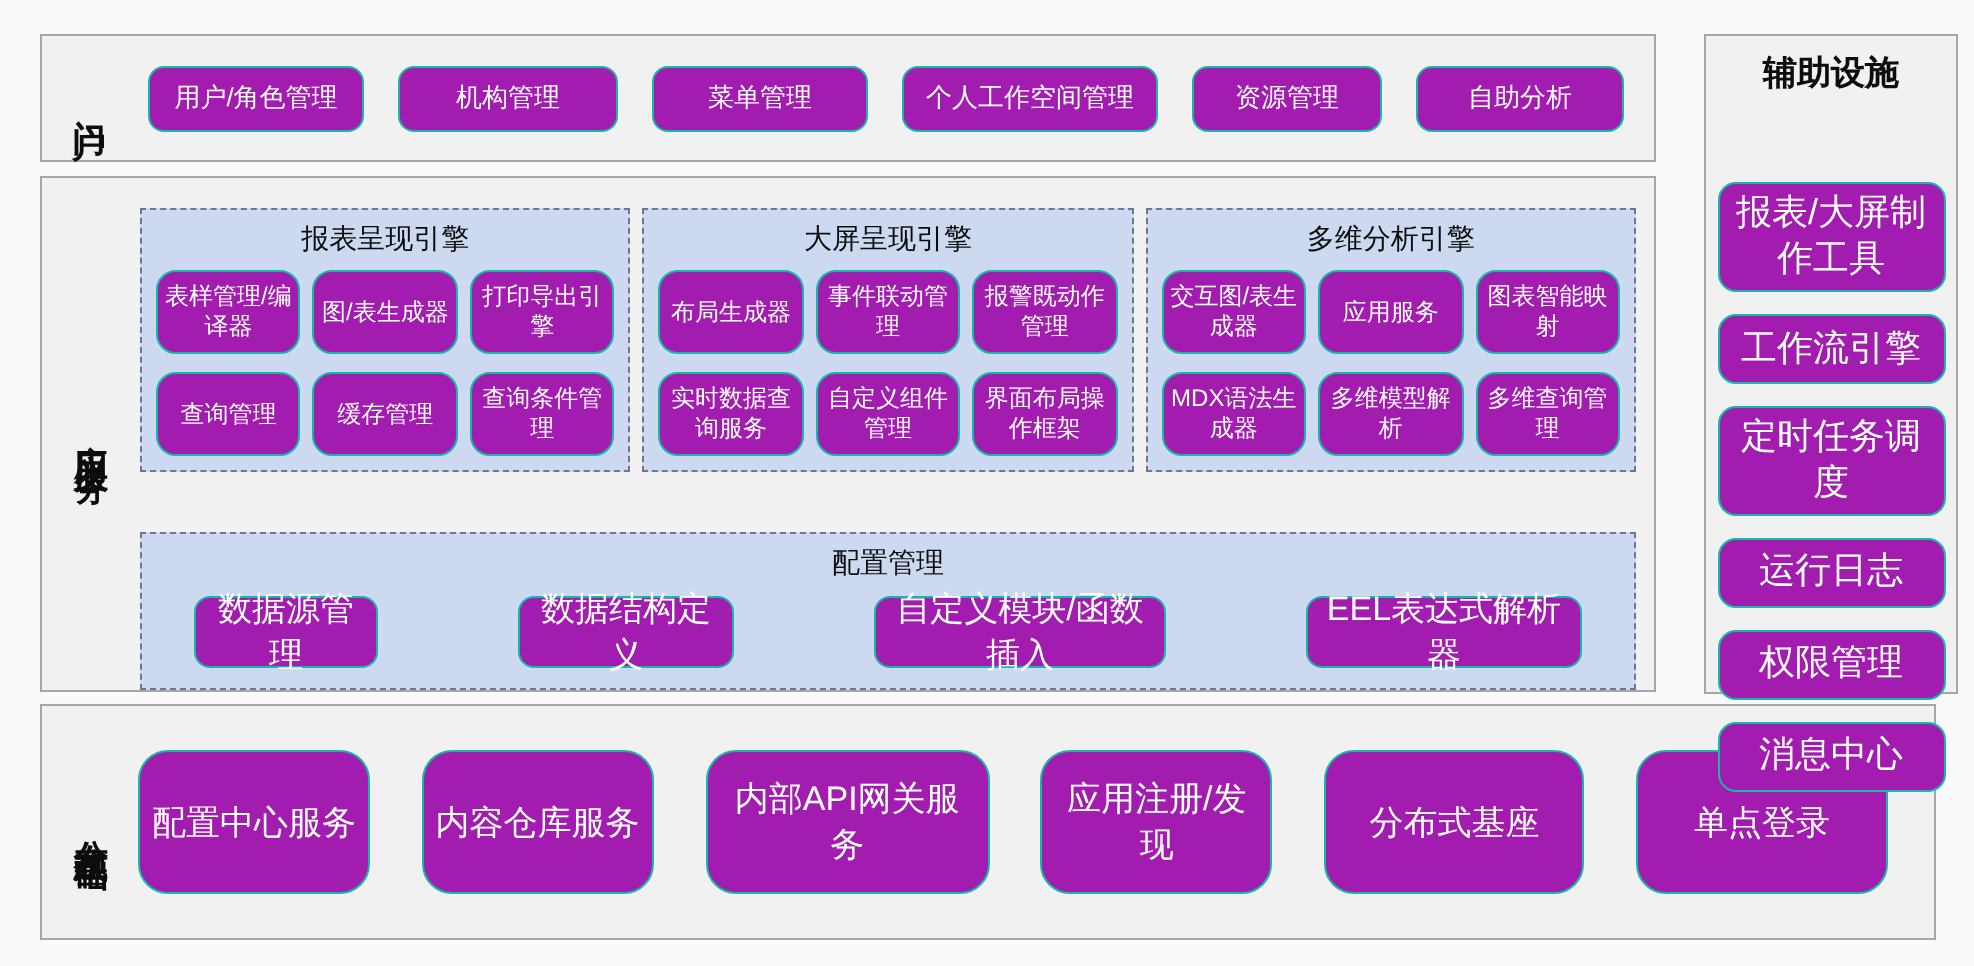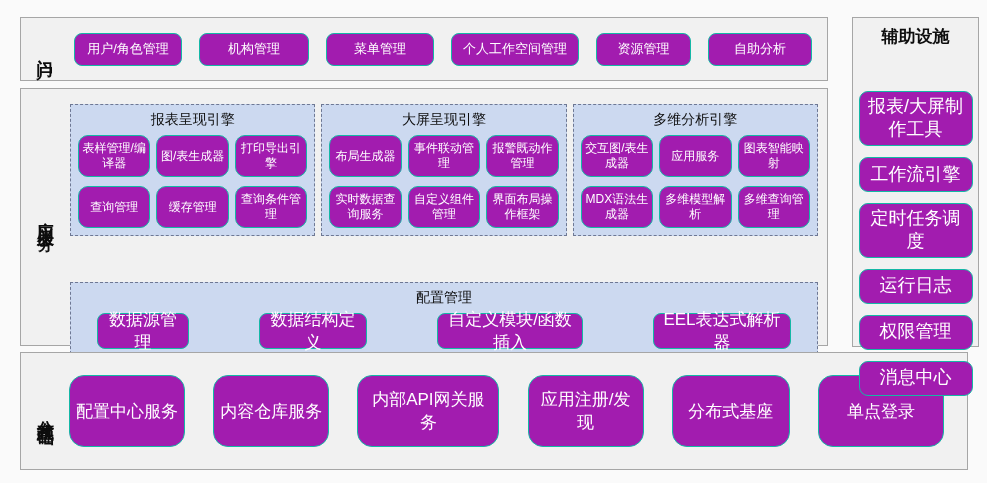--- a/index.html
+++ b/index.html
@@ -51,21 +51,21 @@
     background:#ccd9f0;
     border:1.5px dashed #6e7894;
     display:flex;
     flex-direction:column;
     padding:3px 7px 7px;
   }
   .engines .group { flex:1; }
   .group-title { text-align:center; font-size:14px; color:#0d0d0d; padding:3px 0 6px; flex:0 0 auto; }
   .module-grid { flex:1; display:grid; grid-template-columns:repeat(3,1fr); gap:9px 6px; }
   .btn-module { min-height:42px; border-radius:10px; font-size:12px; line-height:1.25; padding:2px 3px; }
-  .config-group { margin-top:24px; height:87px; padding:3px 14px 9px; }
+  .config-group { margin-top:8px; height:87px; padding:3px 14px 9px; }
   .config-row { flex:1; display:flex; justify-content:space-between; align-items:center; padding:0 12px; }
   .btn-config { height:36px; border-radius:8px; font-size:17px; padding:0 6px; }
   
   #dist { left:20px; top:352px; width:948px; height:118px; display:flex; align-items:center; padding:0 23px 0 13px; }
   #dist .vlabel { margin-right:12px; letter-spacing:2px; }
   .dist-row { flex:1; display:flex; justify-content:space-between; align-items:center; }
   .btn-dist { height:72px; border-radius:15px; font-size:17px; padding:0 6px; }
   
   #aux { left:852px; top:17px; width:127px; height:330px; display:flex; flex-direction:column; align-items:center; padding-top:7px;gap:31px; }
   .aux-title { font-weight:bold; font-size:17px; color:#0d0d0d; margin-bottom:12px; }
@@ -142,21 +142,21 @@
   </div>
 </div>
 
 <div class="section" id="dist">
   <div class="vlabel">分布式基础</div>
   <div class="dist-row">
     <div class="btn btn-dist" style="width:116px">配置中心服务</div>
     <div class="btn btn-dist" style="width:116px">内容仓库服务</div>
     <div class="btn btn-dist" style="width:142px">内部API网关服务</div>
     <div class="btn btn-dist" style="width:116px">应用注册/发现</div>
-    <div class="btn btn-dist" style="width:118px">分布式基座</div>
+    <div class="btn btn-dist" style="width:130px">分布式基座</div>
     <div class="btn btn-dist" style="width:126px">单点登录</div>
   </div>
 </div>
 
 <div class="section" id="aux">
   <div class="aux-title">辅助设施</div>
   <div class="aux-col">
     <div class="btn btn-aux" style="min-height:50px">报表/大屏制作工具</div>
     <div class="btn btn-aux">工作流引擎</div>
     <div class="btn btn-aux">定时任务调度</div>

